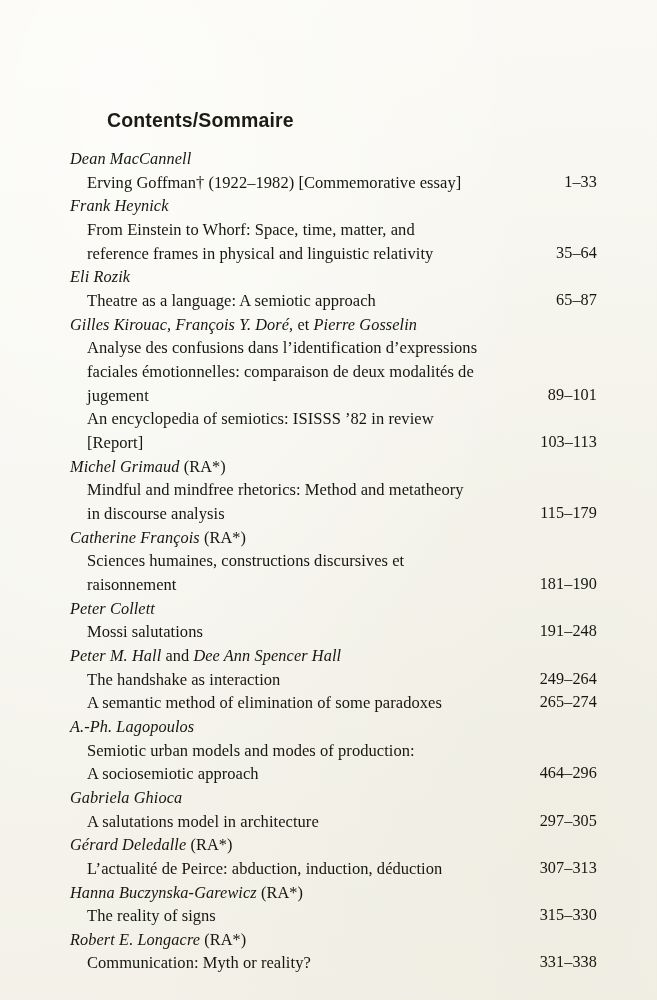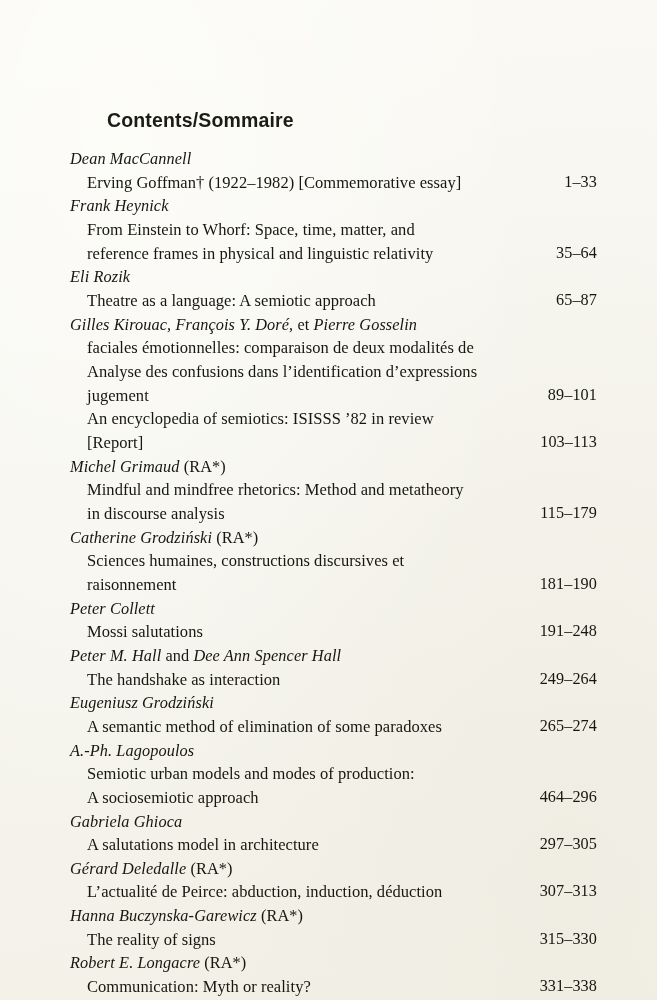--- a/index.html
+++ b/index.html
@@ -126,43 +126,43 @@
       <div class="entry">
         <div class="author-line"><span>Eli Rozik</span></div>
         <div class="title-block">
           <div class="title-line">Theatre as a language: A semiotic approach</div>
           <div class="pages">65–87</div>
         </div>
       </div>
       <div class="entry">
         <div class="author-line"><span>Gilles Kirouac, François Y. Doré</span><span class="rom">, et </span><span>Pierre Gosselin</span></div>
         <div class="title-block">
+          <div class="title-line">Analyse des confusions dans l’identification d’expressions</div>
           <div class="title-line">faciales émotionnelles: comparaison de deux modalités de</div>
-          <div class="title-line">Analyse des confusions dans l’identification d’expressions</div>
           <div class="title-line">jugement</div>
           <div class="pages">89–101</div>
         </div>
       </div>
       <div class="entry">
         <div class="title-block">
           <div class="title-line">An encyclopedia of semiotics: ISISSS ’82 in review</div>
           <div class="title-line">[Report]</div>
           <div class="pages">103–113</div>
         </div>
       </div>
       <div class="entry">
         <div class="author-line"><span>Michel Grimaud</span><span class="rom"> (RA*)</span></div>
         <div class="title-block">
           <div class="title-line">Mindful and mindfree rhetorics: Method and metatheory</div>
           <div class="title-line">in discourse analysis</div>
           <div class="pages">115–179</div>
         </div>
       </div>
       <div class="entry">
-        <div class="author-line"><span>Catherine Grodziński</span><span class="rom"> (RA*)</span></div>
+        <div class="author-line"><span>Catherine François</span><span class="rom"> (RA*)</span></div>
         <div class="title-block">
           <div class="title-line">Sciences humaines, constructions discursives et</div>
           <div class="title-line">raisonnement</div>
           <div class="pages">181–190</div>
         </div>
       </div>
       <div class="entry">
         <div class="author-line"><span>Peter Collett</span></div>
         <div class="title-block">
           <div class="title-line">Mossi salutations</div>
@@ -170,21 +170,20 @@
         </div>
       </div>
       <div class="entry">
         <div class="author-line"><span>Peter M. Hall</span><span class="rom"> and </span><span>Dee Ann Spencer Hall</span></div>
         <div class="title-block">
           <div class="title-line">The handshake as interaction</div>
           <div class="pages">249–264</div>
         </div>
       </div>
       <div class="entry">
-        <div class="author-line"><span>Eugeniusz Grodziński</span></div>
         <div class="title-block">
           <div class="title-line">A semantic method of elimination of some paradoxes</div>
           <div class="pages">265–274</div>
         </div>
       </div>
       <div class="entry">
         <div class="author-line"><span>A.-Ph. Lagopoulos</span></div>
         <div class="title-block">
           <div class="title-line">Semiotic urban models and modes of production:</div>
           <div class="title-line">A sociosemiotic approach</div>

